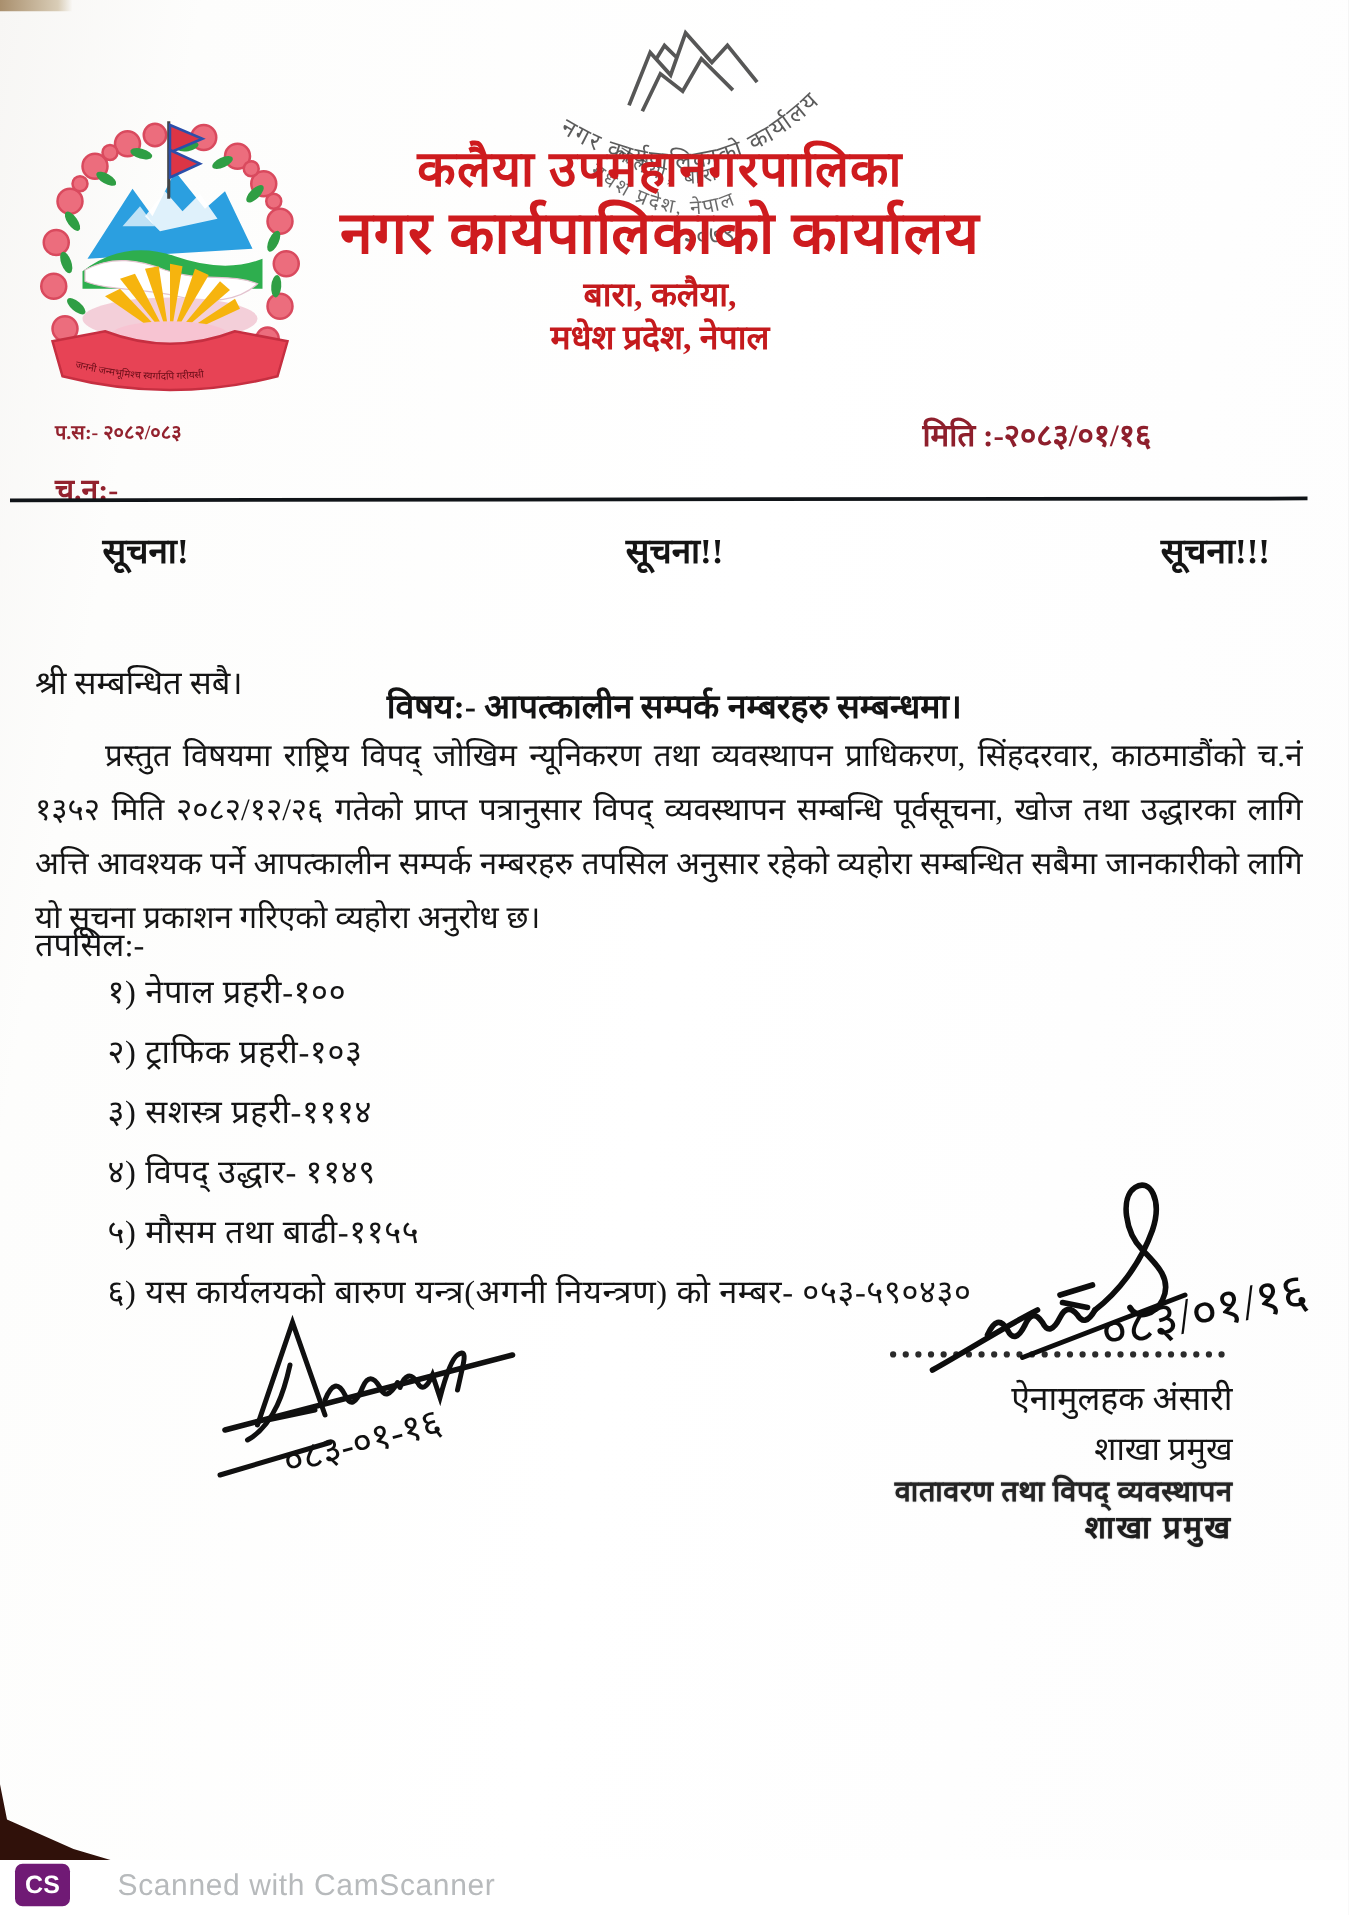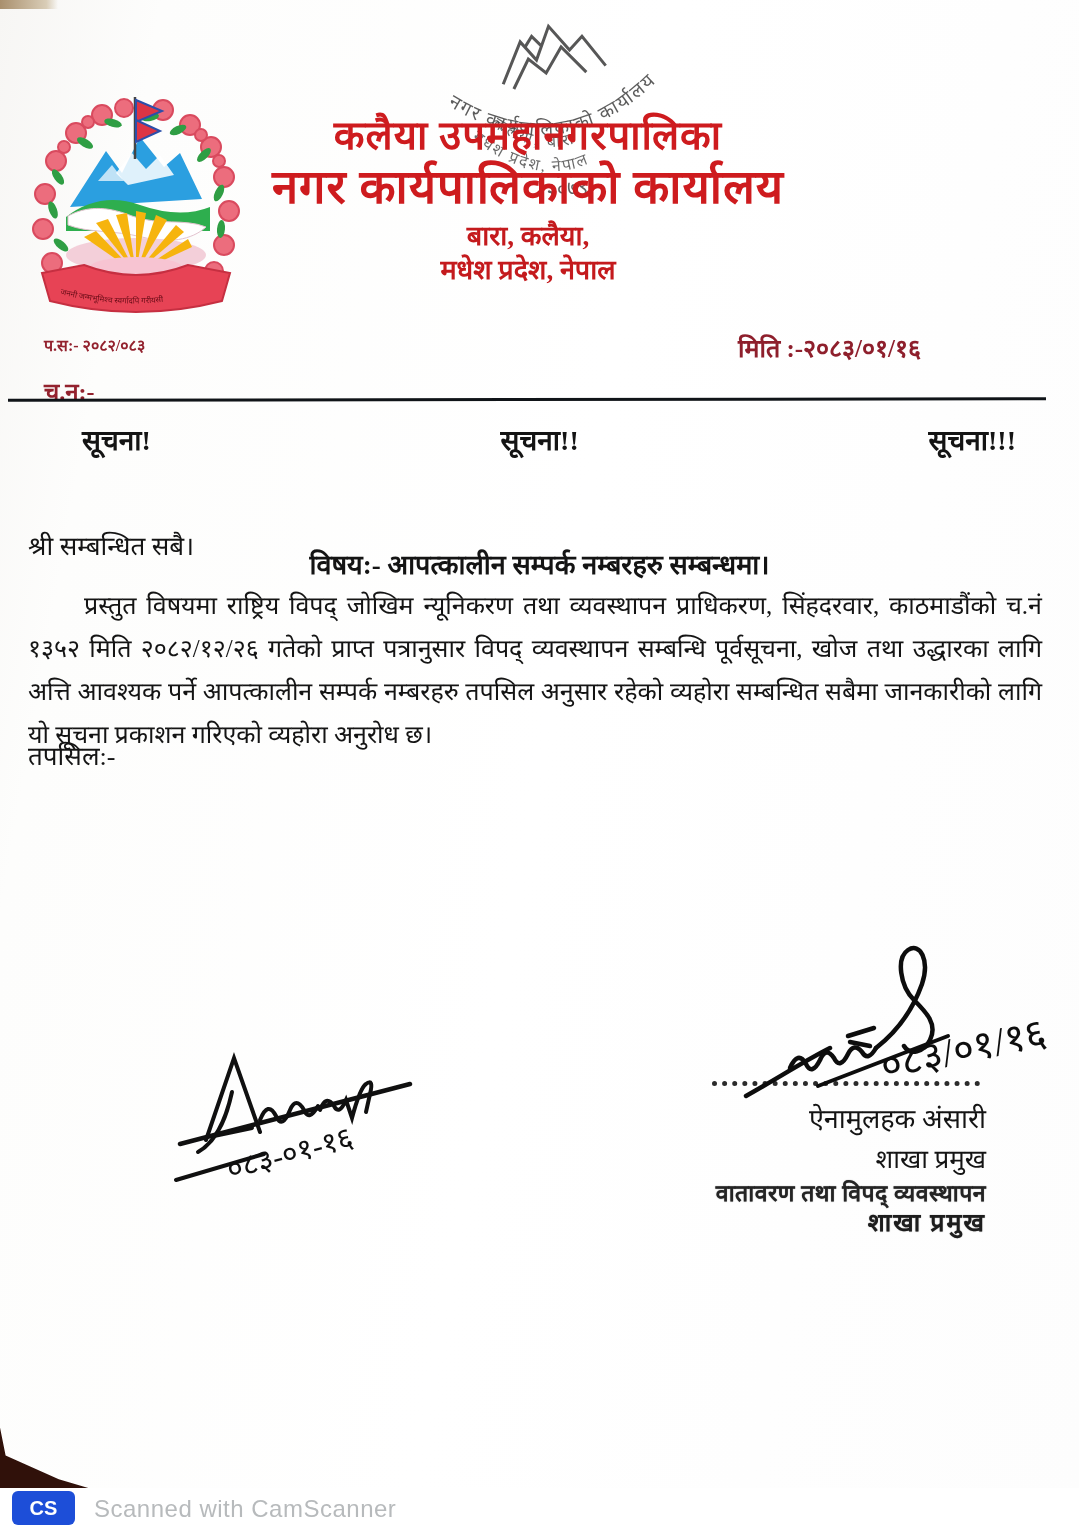--- a/index.html
+++ b/index.html
@@ -45,21 +45,21 @@
   .sign-title { font-size:26px; line-height:32px; margin-top:8px; }
   .stamp-line1 { font-size:23px; font-weight:700; color:#242424; margin-top:4px; line-height:28px;
     text-shadow:0 0 1px rgba(30,30,30,.6); letter-spacing:.5px; }
   .stamp-line2 { font-size:25px; font-weight:700; color:#1d1d1d; line-height:30px;
     text-shadow:0 0 1px rgba(30,30,30,.6); letter-spacing:2px; }
   
   .scan-wedge { position:absolute; left:0; top:1426px; width:140px; height:74px;
     background:#30110a; clip-path:polygon(0 2%, 0 100%, 92% 100%, 42% 72%, 4% 40%); }
   .paper-edge { position:absolute; left:130px; top:1494px; width:560px; height:2px; background:rgba(60,40,30,.12); }
   .footer { position:absolute; left:0; top:1488px; width:1079px; height:44px; background:#ffffff; }
-  .cs-logo { position:absolute; left:12px; top:3px; width:63px; height:34px; background:#1d4ed8;
+  .cs-logo { position:absolute; left:12px; top:3px; width:44px; height:34px; background:#701a75;
     border-radius:6px; color:#ffffff; font-family:"Liberation Sans",sans-serif; font-weight:700;
     font-size:20px; display:flex; align-items:center; justify-content:center; }
   .cs-text { position:absolute; left:94px; top:7px; font-family:"Liberation Sans",sans-serif;
     font-size:24px; color:#b7babc; letter-spacing:.5px; }
   svg text { font-family:"Liberation Serif","DejaVu Serif",serif; }
 </style>
 </head>
 <body>
 
 <div class="page">
@@ -172,20 +172,28 @@
     <span>सूचना!</span>
     <span>सूचना!!</span>
     <span>सूचना!!!</span>
   </div>
 
   <div class="salutation">श्री सम्बन्धित सबै।</div>
   <div class="subject">विषय:- आपत्कालीन सम्पर्क नम्बरहरु सम्बन्धमा।</div>
   <div class="body-par">प्रस्तुत विषयमा राष्ट्रिय विपद् जोखिम न्यूनिकरण तथा व्यवस्थापन प्राधिकरण, सिंहदरवार, काठमाडौंको च.नं १३५२ मिति २०८२/१२/२६ गतेको प्राप्त पत्रानुसार विपद् व्यवस्थापन सम्बन्धि पूर्वसूचना, खोज तथा उद्धारका लागि अत्ति आवश्यक पर्ने आपत्कालीन सम्पर्क नम्बरहरु तपसिल अनुसार रहेको व्यहोरा सम्बन्धित सबैमा जानकारीको लागि यो सूचना प्रकाशन गरिएको व्यहोरा अनुरोध छ।</div>
   <div class="details-label">तपसिल:-</div>
 
+  <div class="contact-list">
+    <div class="li">१) नेपाल प्रहरी-१००</div>
+    <div class="li">२) ट्राफिक प्रहरी-१०३</div>
+    <div class="li">३) सशस्त्र प्रहरी-१११४</div>
+    <div class="li">४) विपद् उद्धार- ११४९</div>
+    <div class="li">५) मौसम तथा बाढी-११५५</div>
+    <div class="li">६) यस कार्यलयको बारुण यन्त्र(अगनी नियन्त्रण) को नम्बर- ०५३-५९०४३०</div>
+  </div>
 
   <svg class="sig-left" viewBox="0 0 280 150">
     <g fill="none" stroke="#101010" stroke-width="4" stroke-linecap="round">
       <path d="M38,100 L66,18 L92,92"></path>
       <path d="M46,96 L84,88"></path>
       <path d="M30,112 C52,100 60,70 64,52"></path>
       <path d="M92,80 q8,-20 16,-4 q6,14 14,-6 q6,-14 14,0 q5,12 14,-4"></path>
       <path d="M152,70 q6,-16 14,-4 q5,10 12,-6 l6,18 q8,-30 14,-34 q8,-6 4,10 l-4,18"></path>
       <path d="M12,104 L242,44" stroke-width="4.5"></path>
       <path d="M8,140 L96,114" stroke-width="4"></path>

